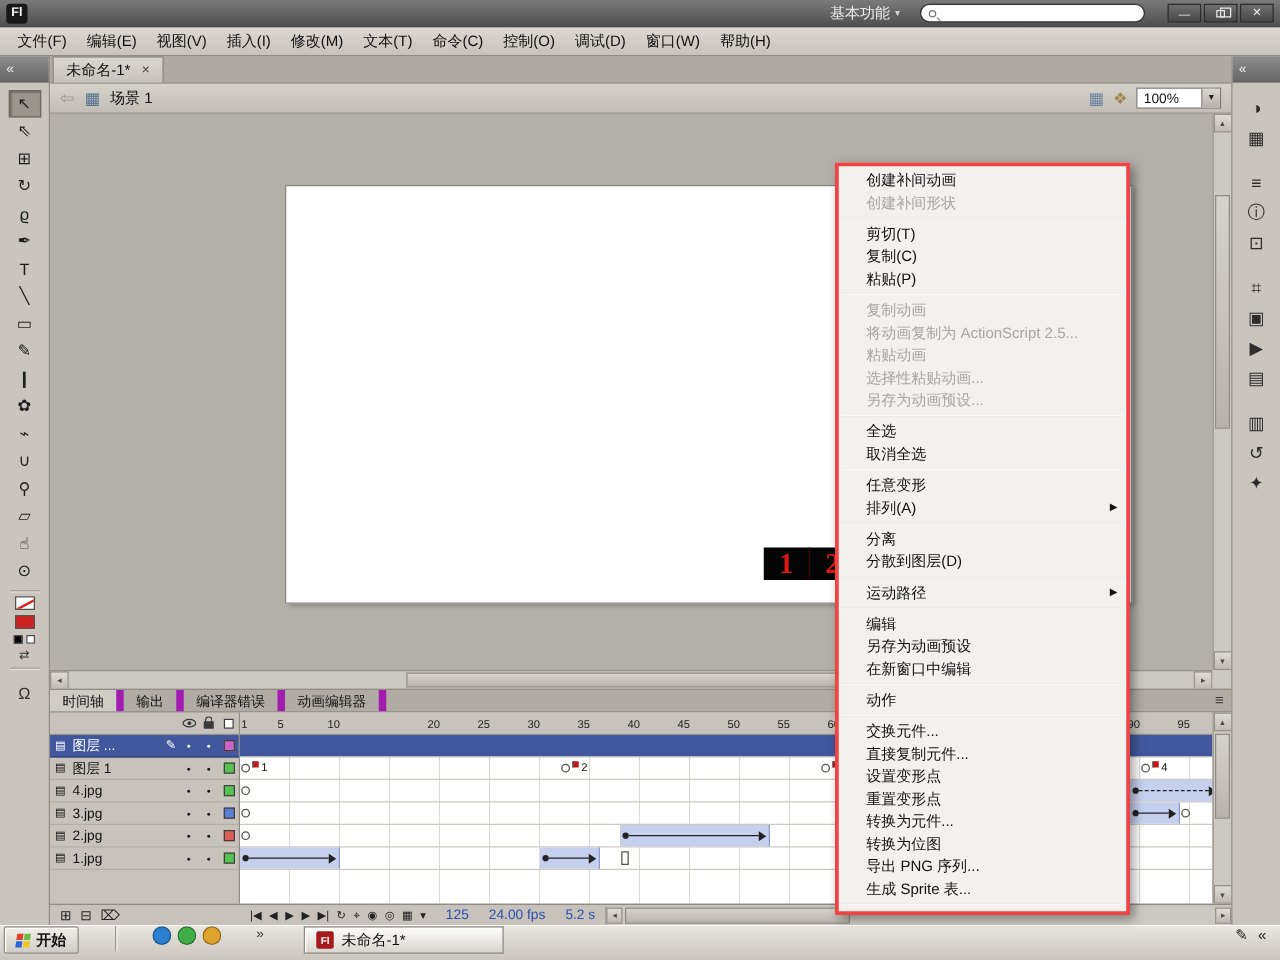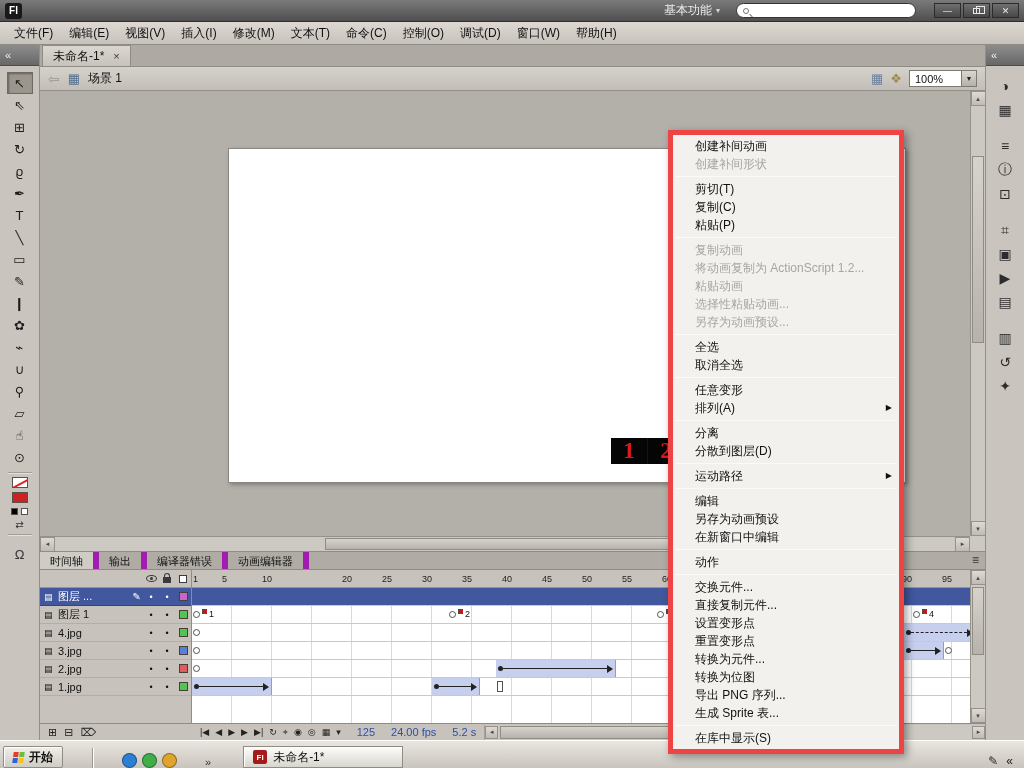--- a/index.html
+++ b/index.html
@@ -140,30 +140,30 @@
               display:flex;flex-direction:column;align-items:center;}
   .tl-bottom{position:absolute;left:0;bottom:0;right:0;height:17px;background:#c7c3bc;border-top:1px solid #8f8b85;
              display:flex;align-items:center;}
   .tlb-left{width:152px;flex:none;display:flex;gap:7px;padding-left:8px;font-size:11px;color:#222;}
   .tlb-controls{display:flex;gap:4px;padding:0 7px;font-size:9px;color:#222;align-items:center;}
   .ctrl{padding:0 1px;white-space:nowrap;}
   .tlb-status{display:flex;gap:16px;color:#2b4fae;font-size:11px;padding:0 8px;white-space:nowrap;}
   .tlb-scroll{flex:1;height:15px;position:relative;background:#ccc9c2;border-left:1px solid #a6a29b;display:flex;align-items:center;}
 
   
-  .ctx{position:absolute;left:668px;top:130px;width:236px;background:#f2f1ee;border:5px solid #ef4444;
+  .ctx{position:absolute;left:668px;top:130px;width:236px;background:#f2f1ee;border:3px solid #ef4444;
        box-shadow:3px 3px 8px rgba(0,0,0,.38);z-index:99;padding:2px 0;}
   .ctx-item{height:18px;line-height:18px;padding:0 20px 0 22px;font-size:12px;position:relative;white-space:nowrap;overflow:hidden;}
   .ctx-item.disabled{color:#a9a5a0;}
   .ctx-item .sub{position:absolute;right:7px;top:0;font-size:8px;}
   .ctx-sep{height:1px;background:#c9c6c0;border-bottom:1px solid #fbfaf8;margin:3px 2px;}
 
   
   .taskbar{position:absolute;left:0;top:740px;width:1024px;height:28px;background:linear-gradient(#e9e6df,#c9c5be);
-           border-top:1px solid #fff;display:flex;align-items:flex-end;padding:0 3px;gap:24px;}
+           border-top:1px solid #fff;display:flex;align-items:flex-start;padding:0 3px;gap:24px;}
   .start-btn{height:22px;display:flex;align-items:center;gap:5px;padding:0 9px;
              background:linear-gradient(#f2efe8,#cfccc5);border:1px solid #8f8b85;border-radius:2px;
              box-shadow:inset 1px 1px 0 #fff;font-weight:bold;}
   .win-flag{display:grid;grid-template-columns:5px 5px;grid-template-rows:5px 5px;gap:1px;transform:skewX(-8deg);}
   .win-flag i{display:block;}
   .tb-sep{width:1px;height:20px;background:#9b978f;box-shadow:1px 0 0 #fff;margin:0 5px;flex:none;}
   .quick{display:flex;align-items:center;gap:5px;}
   .qicon{width:15px;height:15px;border-radius:50%;border:1px solid rgba(0,0,0,.35);}
   .overflow{font-size:11px;color:#333;padding:0 4px;}
   .task-btn{height:22px;margin-left:4px;display:flex;align-items:center;gap:6px;padding:0 9px;min-width:160px;
@@ -505,21 +505,21 @@
 
   <div class="ctx" id="ctx">
       <div class="ctx-item">创建补间动画</div>
       <div class="ctx-item disabled">创建补间形状</div>
       <div class="ctx-sep"></div>
       <div class="ctx-item">剪切(T)</div>
       <div class="ctx-item">复制(C)</div>
       <div class="ctx-item">粘贴(P)</div>
       <div class="ctx-sep"></div>
       <div class="ctx-item disabled">复制动画</div>
-      <div class="ctx-item disabled">将动画复制为 ActionScript 1.2...</div>
+      <div class="ctx-item disabled">将动画复制为 ActionScript 2.5...</div>
       <div class="ctx-item disabled">粘贴动画</div>
       <div class="ctx-item disabled">选择性粘贴动画...</div>
       <div class="ctx-item disabled">另存为动画预设...</div>
       <div class="ctx-sep"></div>
       <div class="ctx-item">全选</div>
       <div class="ctx-item">取消全选</div>
       <div class="ctx-sep"></div>
       <div class="ctx-item">任意变形</div>
       <div class="ctx-item">排列(A)<span class="sub">▶</span></div>
       <div class="ctx-sep"></div>
@@ -536,21 +536,20 @@
       <div class="ctx-sep"></div>
       <div class="ctx-item">交换元件...</div>
       <div class="ctx-item">直接复制元件...</div>
       <div class="ctx-item">设置变形点</div>
       <div class="ctx-item">重置变形点</div>
       <div class="ctx-item">转换为元件...</div>
       <div class="ctx-item">转换为位图</div>
       <div class="ctx-item">导出 PNG 序列...</div>
       <div class="ctx-item">生成 Sprite 表...</div>
       <div class="ctx-sep"></div>
-      <div class="ctx-item">在库中显示(S)</div>
     </div>
 
   <div class="taskbar">
     <div class="start-btn">
       <span class="win-flag">
         <i style="background:#e0402a"></i>
           <i style="background:#6dbd45"></i>
           <i style="background:#2a66d9"></i>
           <i style="background:#f2c51d"></i>
       </span>

